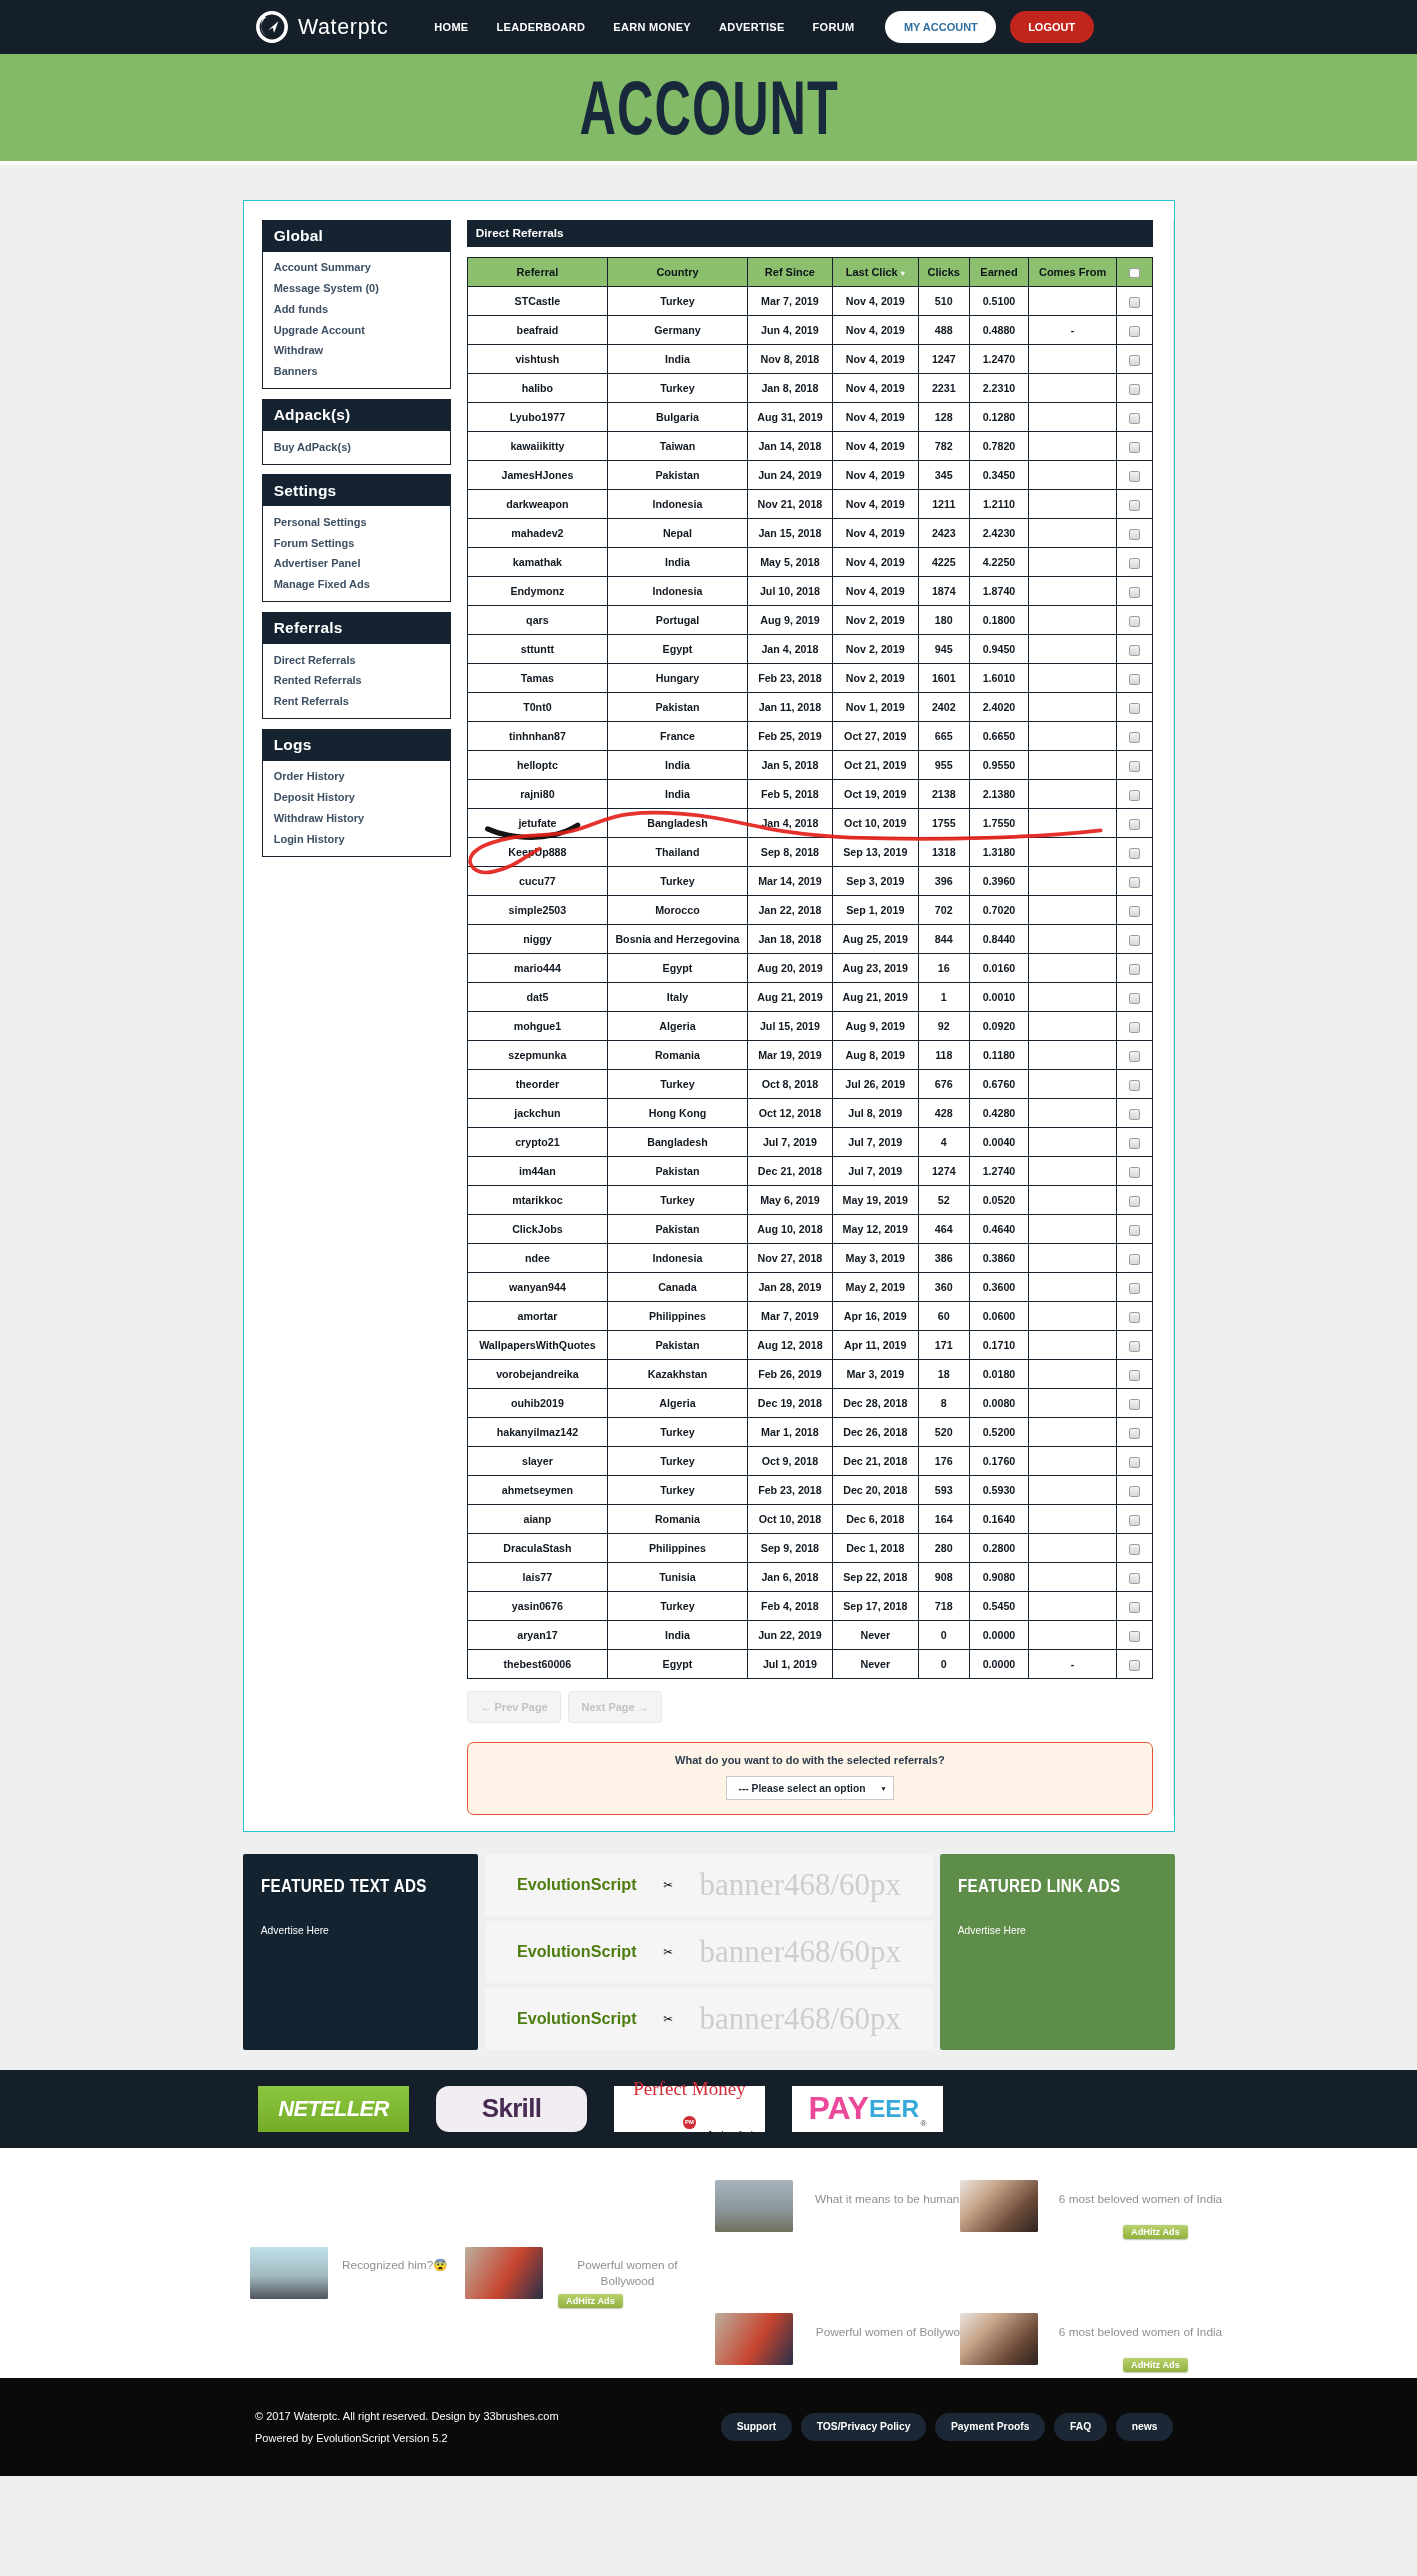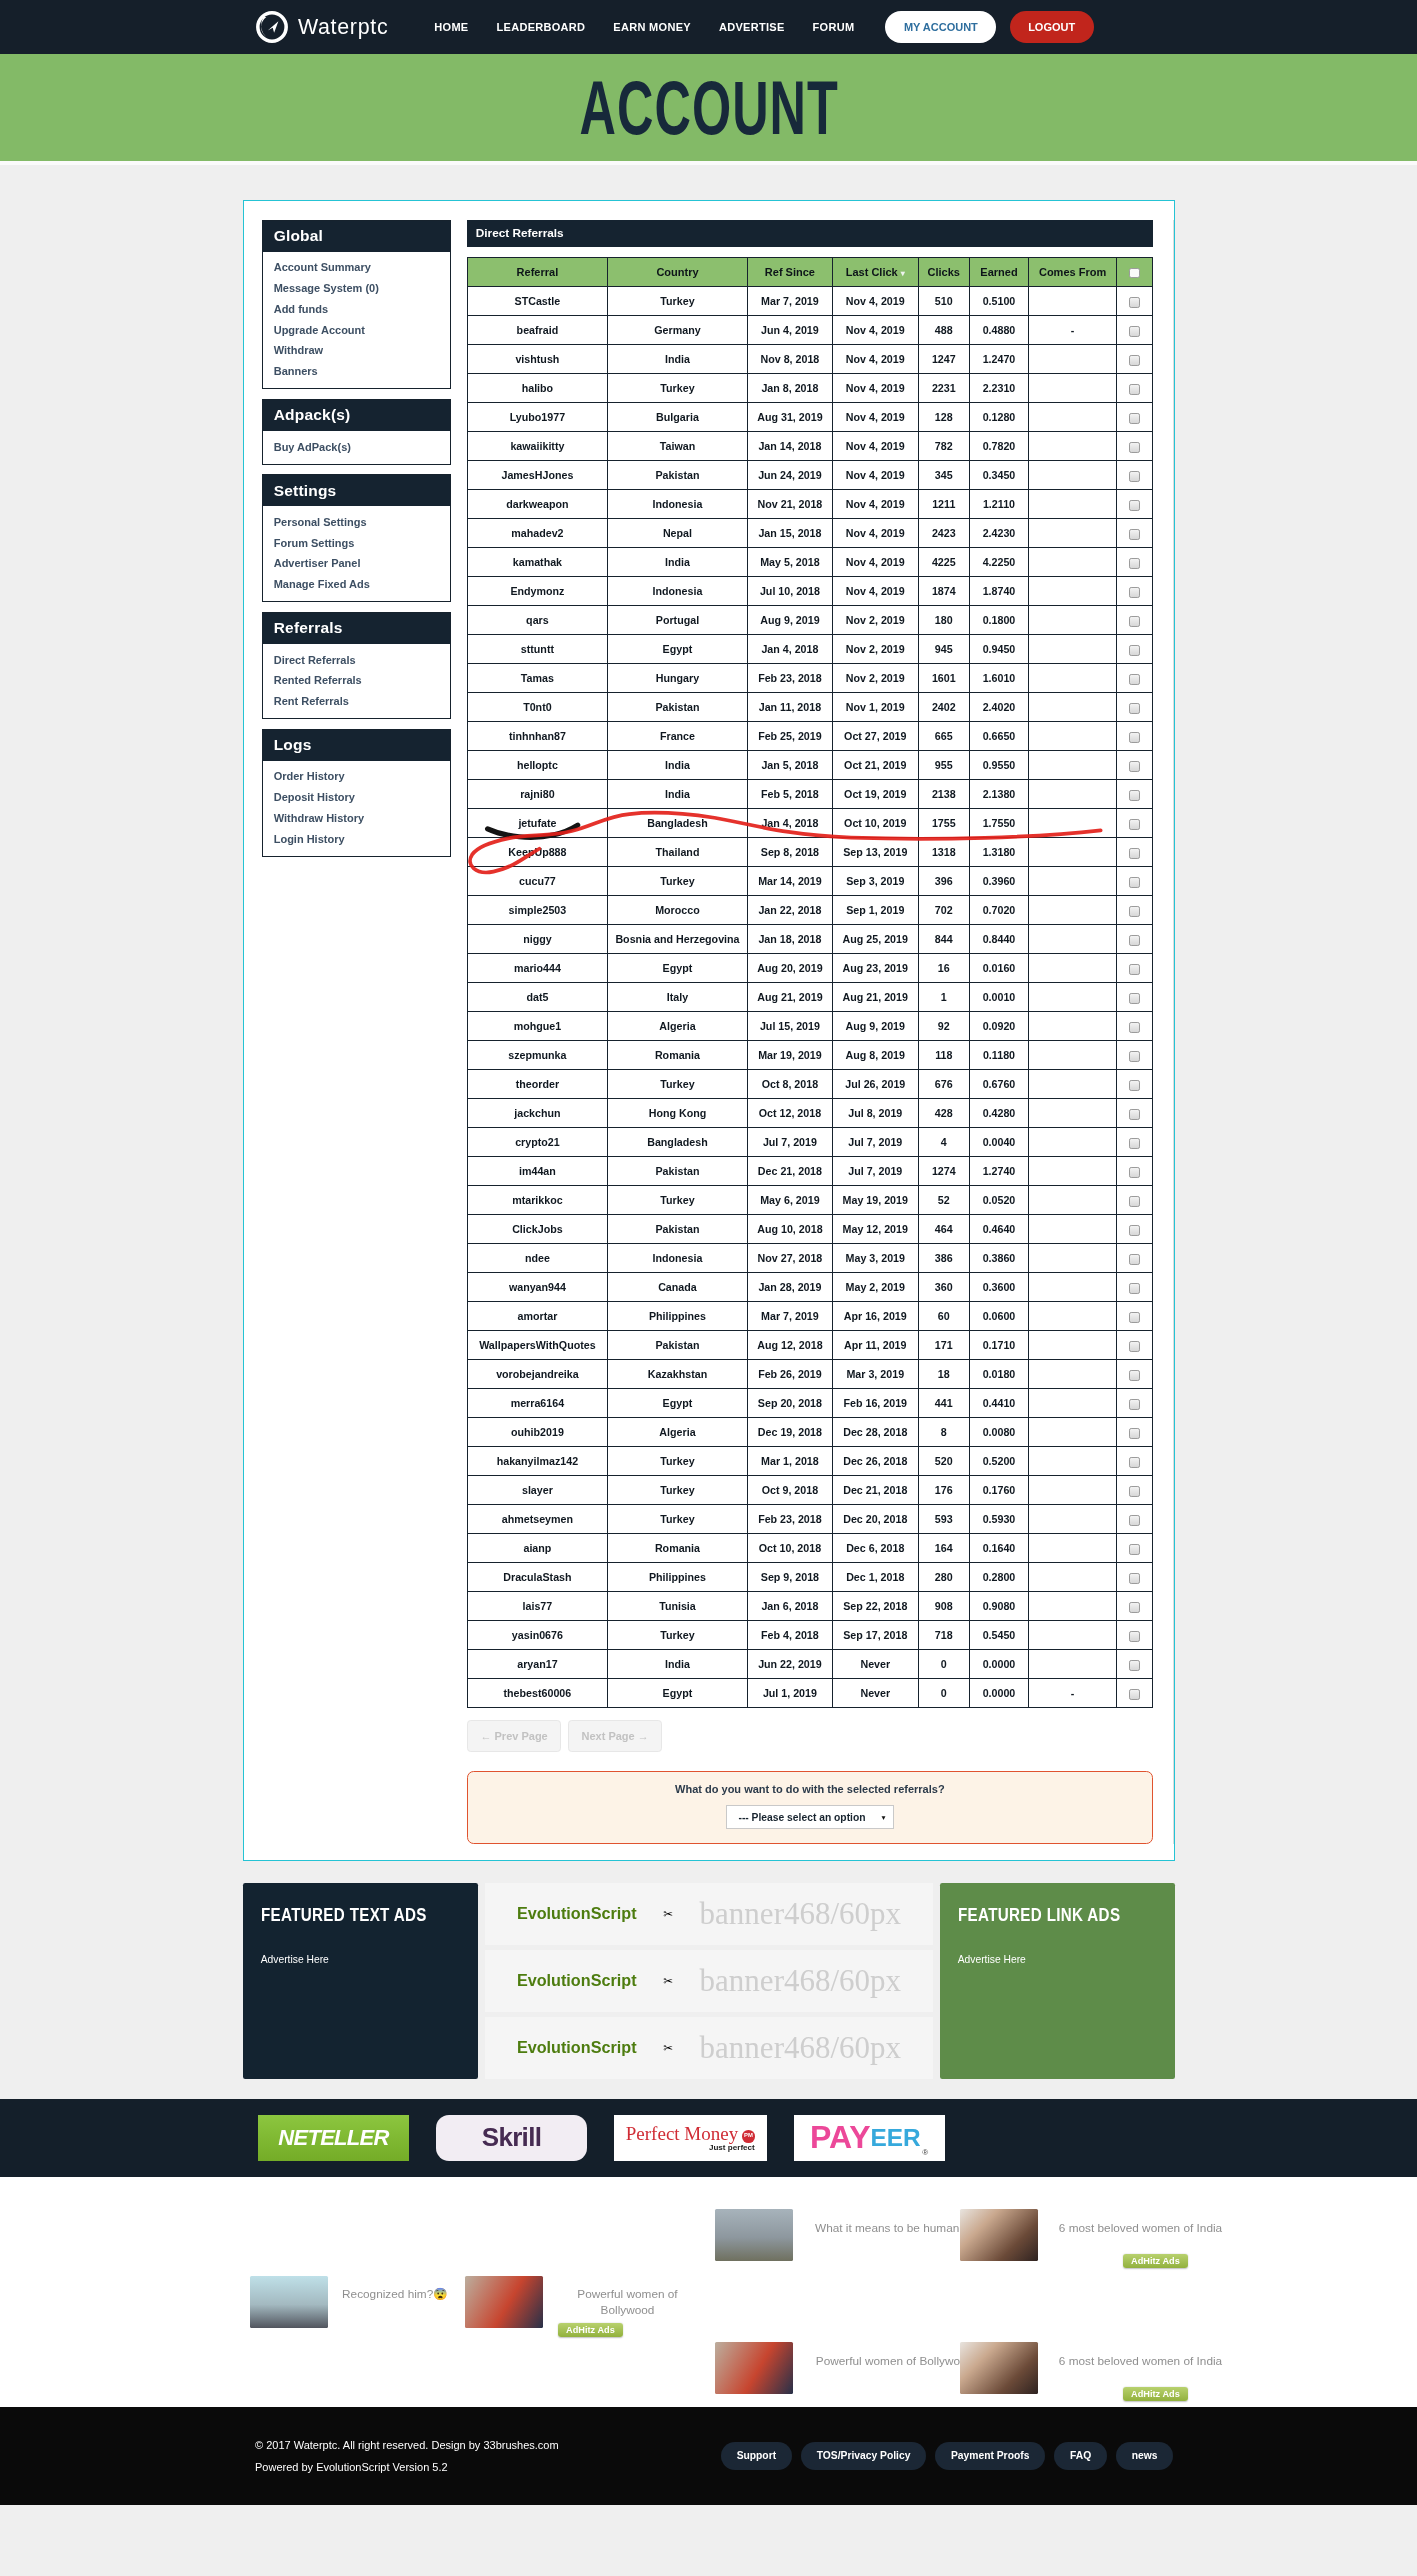--- a/index.html
+++ b/index.html
@@ -61,21 +61,21 @@
   .banner-size{color:#cecece;font-size:31px;font-family:"Liberation Serif",serif;}
 
   
   .payments{margin-top:20px;height:78px;background:#141f2a;display:flex;align-items:center;gap:27px;padding-left:258px;}
   .paybox{height:46px;min-width:151px;display:flex;align-items:center;justify-content:center;padding:0 11.8px;}
   .pay-neteller{background:linear-gradient(#8cc63f,#74ac27);}
   .pay-neteller span{color:#fff;font-size:22px;font-weight:800;font-style:italic;letter-spacing:-0.7px;}
   .pay-skrill{background:#f2edf3;border-radius:13px;}
   .pay-skrill span{color:#462b52;font-size:26px;font-weight:800;letter-spacing:-0.7px;}
   .pay-pm{background:#fff;flex-direction:column;line-height:1;}
-  .pm-row{display:flex;align-items:flex-end;gap:4px;}
+  .pm-row{display:flex;align-items:center;gap:18px;flex-direction:column;}
   .pm-name{color:#d02c35;font-size:19px;font-family:"Liberation Serif",serif;}
   .pm-badge{background:#d02c35;color:#fff;font-size:5.9px;font-weight:700;border-radius:50%;width:12.6px;height:12.6px;display:inline-flex;align-items:center;justify-content:center;}
   .pm-tag{color:#222;font-size:8.1px;font-weight:700;align-self:flex-end;margin-top:1.5px;}
   .pay-payeer{background:#fff;}
   .payeer-a{color:#ec4899;font-size:32px;font-weight:800;}
   .payeer-b{color:#36a9dc;font-size:24.4px;font-weight:800;}
   .payeer-r{color:#444;font-size:8.1px;align-self:flex-end;margin:0 0 4.4px 1.5px;}
 
   
   .adhitz{position:relative;height:230px;background:#fff;width:1418px;}
@@ -572,30 +572,20 @@
               <td>vorobejandreika</td>
               <td>Kazakhstan</td>
               <td>Feb 26, 2019</td>
               <td>Mar 3, 2019</td>
               <td>18</td>
               <td>0.0180</td>
               <td></td>
               <td><input type="checkbox" style=""></td>
             </tr>
             <tr>
-              <td>merra6164</td>
-              <td>Egypt</td>
-              <td>Sep 20, 2018</td>
-              <td>Feb 16, 2019</td>
-              <td>441</td>
-              <td>0.4410</td>
-              <td></td>
-              <td><input type="checkbox" style=""></td>
-            </tr>
-            <tr>
               <td>ouhib2019</td>
               <td>Algeria</td>
               <td>Dec 19, 2018</td>
               <td>Dec 28, 2018</td>
               <td>8</td>
               <td>0.0080</td>
               <td></td>
               <td><input type="checkbox" style=""></td>
             </tr>
             <tr>

